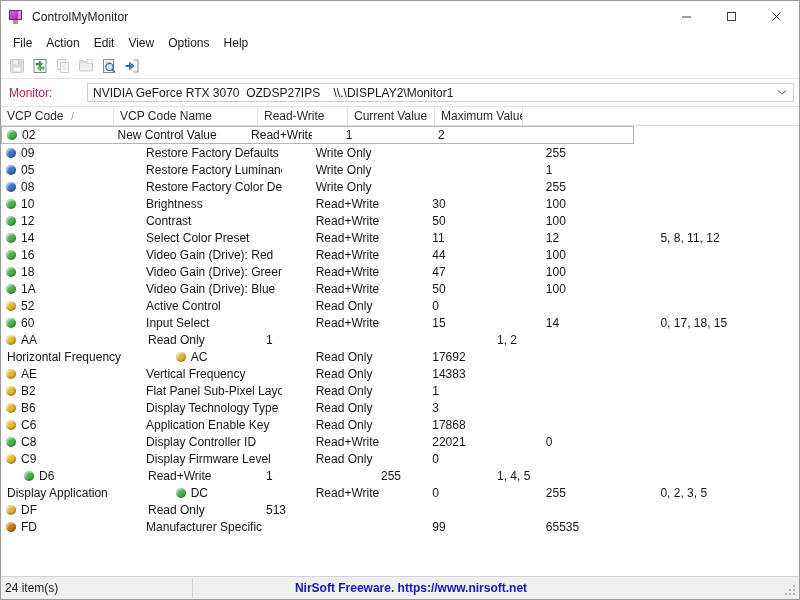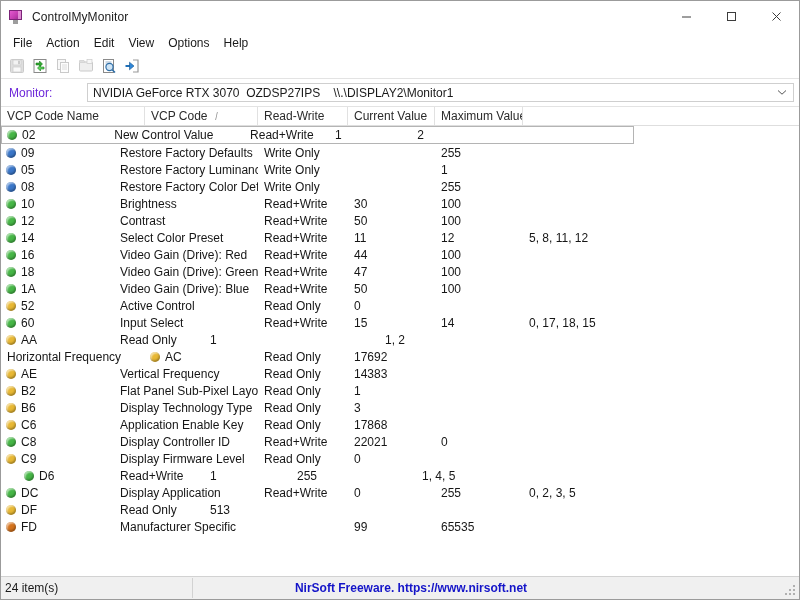--- a/index.html
+++ b/index.html
@@ -129,21 +129,21 @@
   .monitor-row {
     height: 27px;
     min-height: 27px;
     display: flex;
     align-items: center;
     background: #ffffff;
     padding-left: 8px;
   }
   .monitor-label {
     font-size: 12px;
-    color: #6d28d9;
+    color: #be185d;
     width: 78px;
     flex: none;
   }
   .combo {
     flex: 1;
     height: 19px;
     margin-right: 5px;
     border: 1px solid #cfcfcf;
     background: #ffffff;
     display: flex;
@@ -202,20 +202,21 @@
     font-size: 11px;
     transform: scaleX(.8);
   }
   .lv-rows { position: relative; }
   .lv-row {
     height: 17px;
     display: flex;
     align-items: center;
     position: relative;
     box-sizing: border-box;
+    gap: 28px;
   }
   .lv-row.focused {
     border: 1px solid #b4b4b4;
     width: 633px;
     height: 18px;
   }
   .cell {
     font-size: 12px;
     color: #161616;
     box-sizing: border-box;
@@ -383,25 +384,25 @@
       <div class="combo-arrow">
         <svg width="10" height="7" viewBox="0 0 10 7">
             <path d="M1 1.5 L5 5.2 L9 1.5" fill="none" stroke="currentColor" stroke-width="1"></path>
           </svg>
       </div>
     </div>
   </div>
 
   <div class="listview">
     <div class="lv-header">
-      <div class="lv-th" style="width:144px">VCP Code Name</div>
       <div class="lv-th" style="width:113px">
         <span>VCP Code</span>
         <span class="sort-asc">/</span>
       </div>
+      <div class="lv-th" style="width:144px">VCP Code Name</div>
       <div class="lv-th" style="width:90px">Read-Write</div>
       <div class="lv-th" style="width:87px">Current Value</div>
       <div class="lv-th" style="width:88px">Maximum Value</div>
     </div>
     <div class="lv-rows" id="rows-host">
         <div class="lv-row focused">
           <div class="cell code" style="width: 113px;">
             <span class="bullet" style="background: rgb(70, 182, 70);"></span>
             <span>02</span>
           </div>
@@ -620,28 +621,28 @@
           <div class="cell" style="width: 147px;"></div>
         </div>
         <div class="lv-row">
           <div class="cell code" style="width: 113px; padding-left: 18px;">
             <span class="bullet" style="background: rgb(70, 182, 70);"></span>
             <span>D6</span>
           </div>
           <div class="cell" style="width: 90px;">Read+Write</div>
           <div class="cell" style="width: 87px;">1</div>
           <div class="cell" style="width: 88px;">255</div>
-          <div class="cell" style="width: 147px; margin-left: 37px;">1, 4, 5</div>
-        </div>
-        <div class="lv-row">
+          <div class="cell" style="width: 147px;">1, 4, 5</div>
+        </div>
+        <div class="lv-row">
+          <div class="cell" style="width: 144px;">Display Application</div>
           <div class="cell code" style="width: 113px;">
             <span class="bullet" style="background: rgb(70, 182, 70);"></span>
             <span>DC</span>
           </div>
-          <div class="cell" style="width: 144px;">Display Application</div>
           <div class="cell" style="width: 90px;">Read+Write</div>
           <div class="cell" style="width: 87px;">0</div>
           <div class="cell" style="width: 88px;">255</div>
           <div class="cell" style="width: 147px;">0, 2, 3, 5</div>
         </div>
         <div class="lv-row">
           <div class="cell code" style="width: 113px;">
             <span class="bullet" style="background: rgb(232, 184, 51);"></span>
             <span>DF</span>
           </div>

